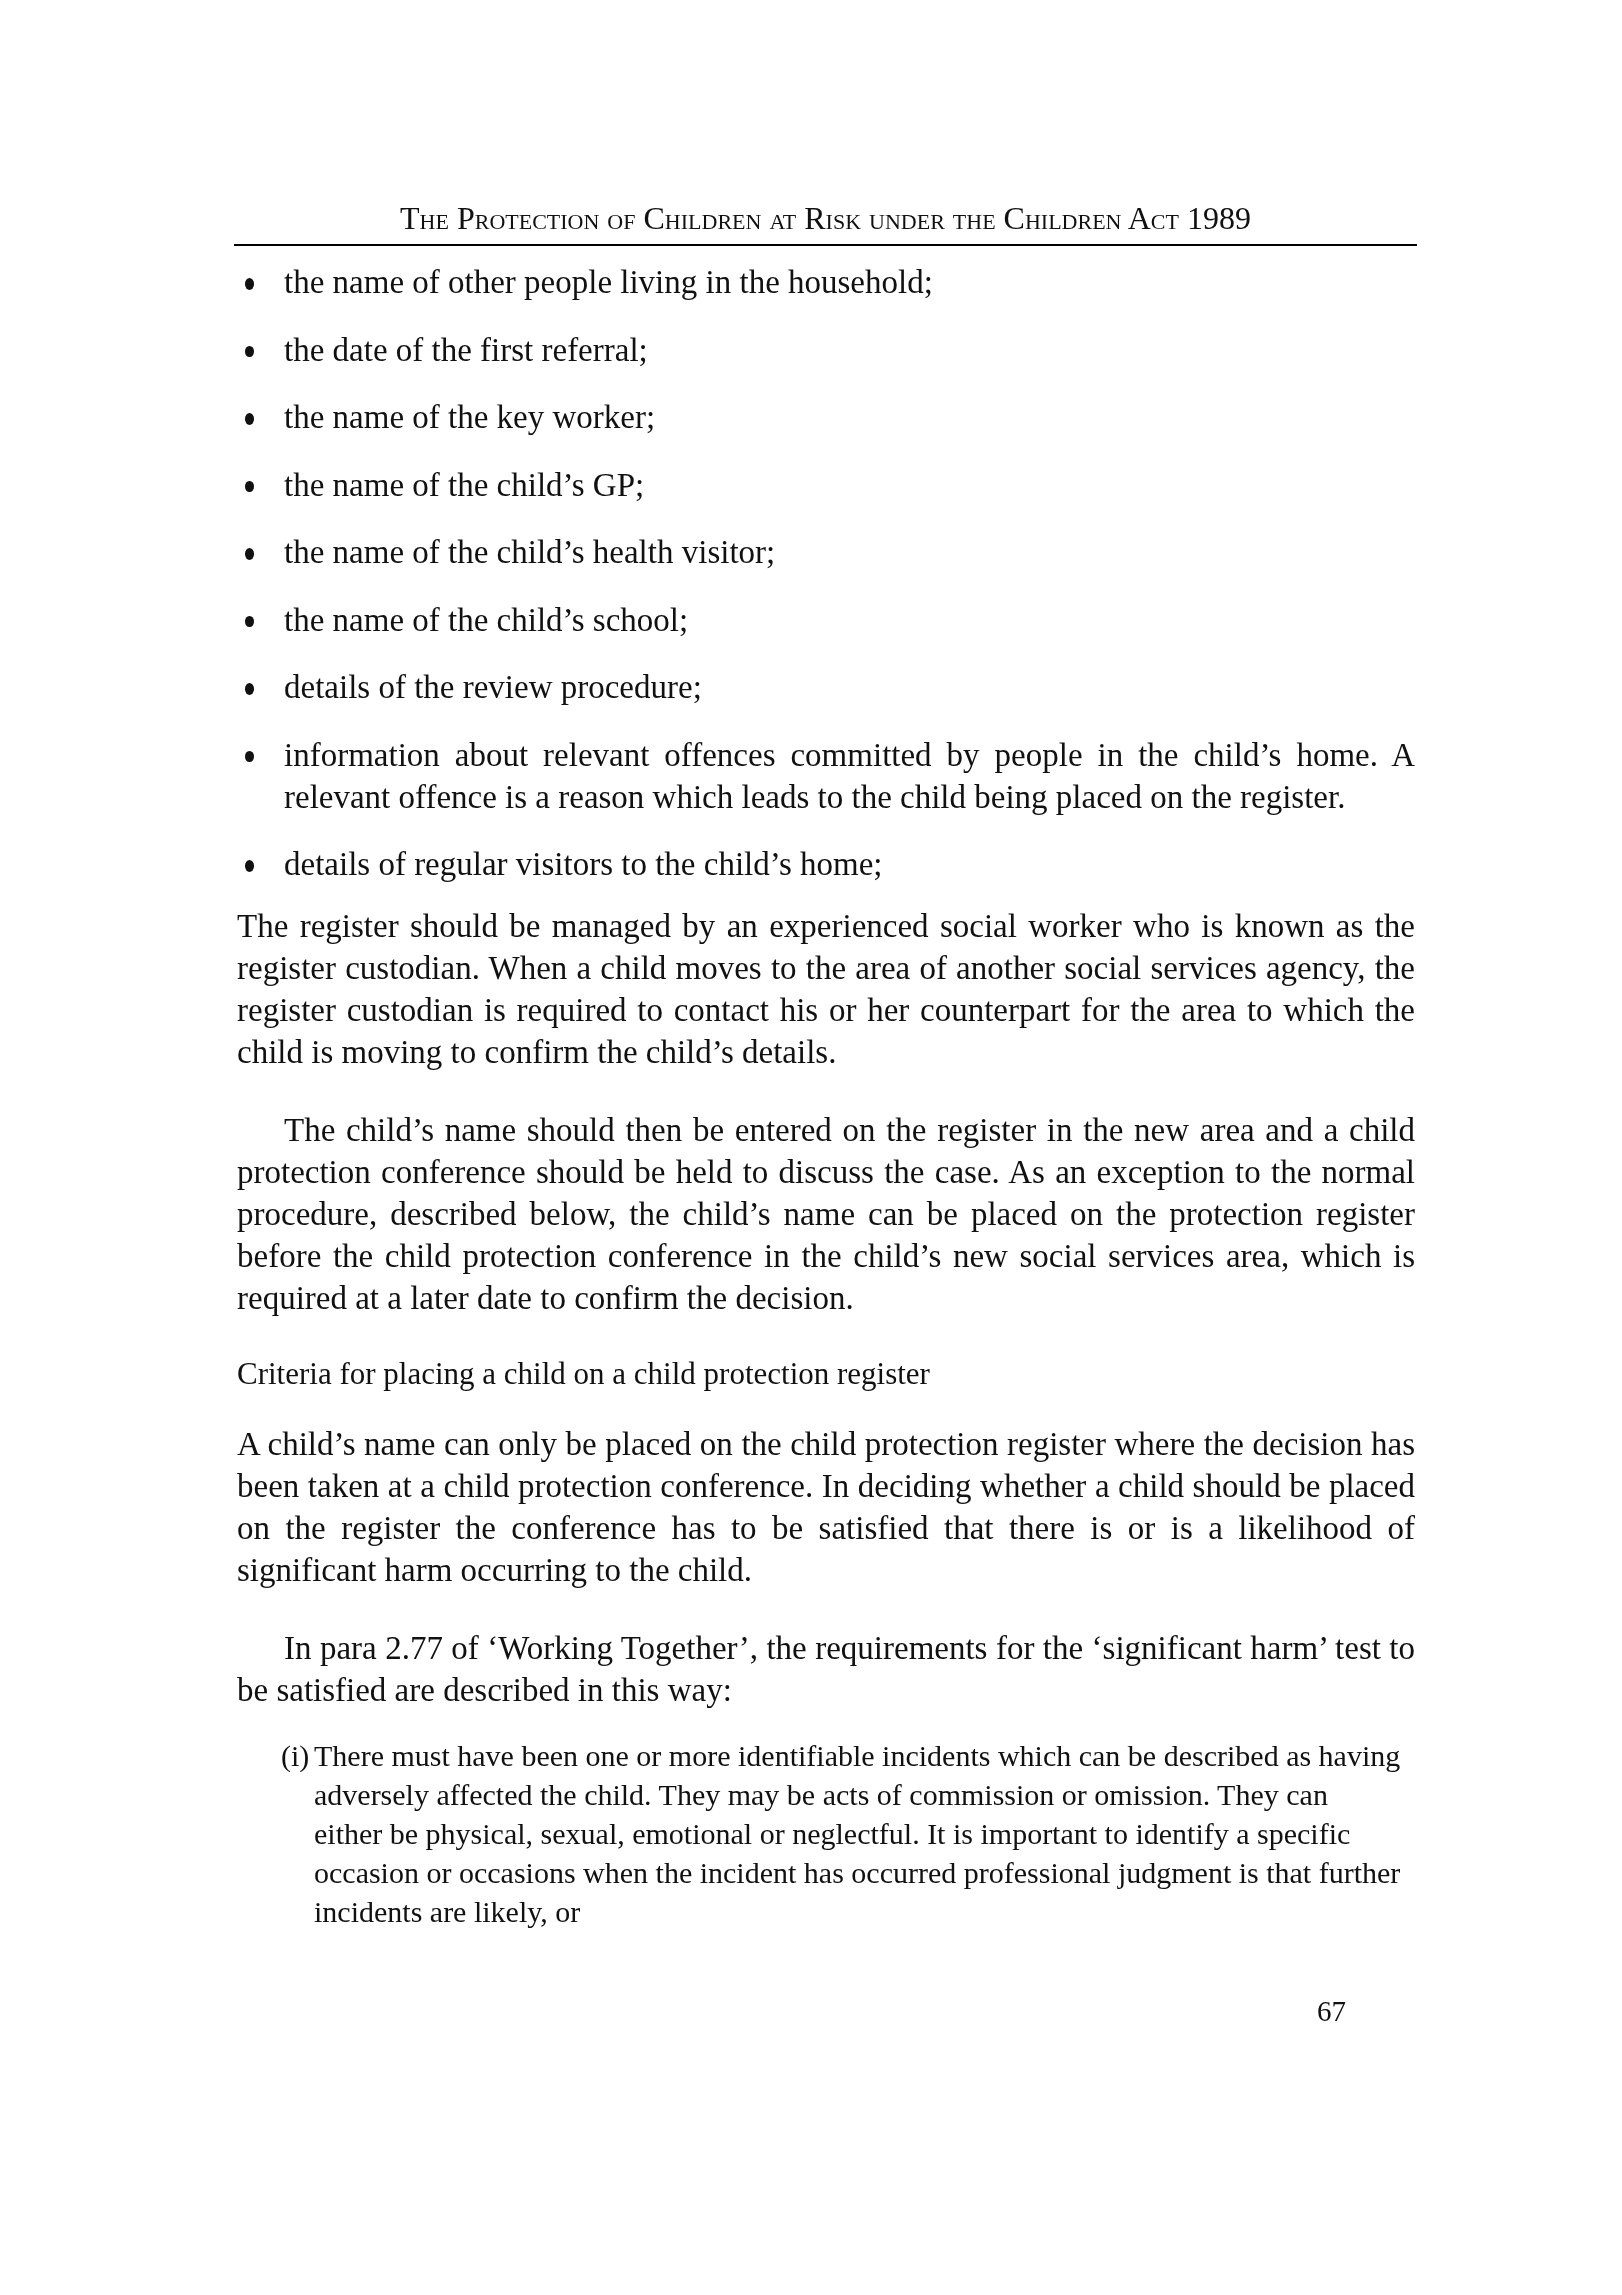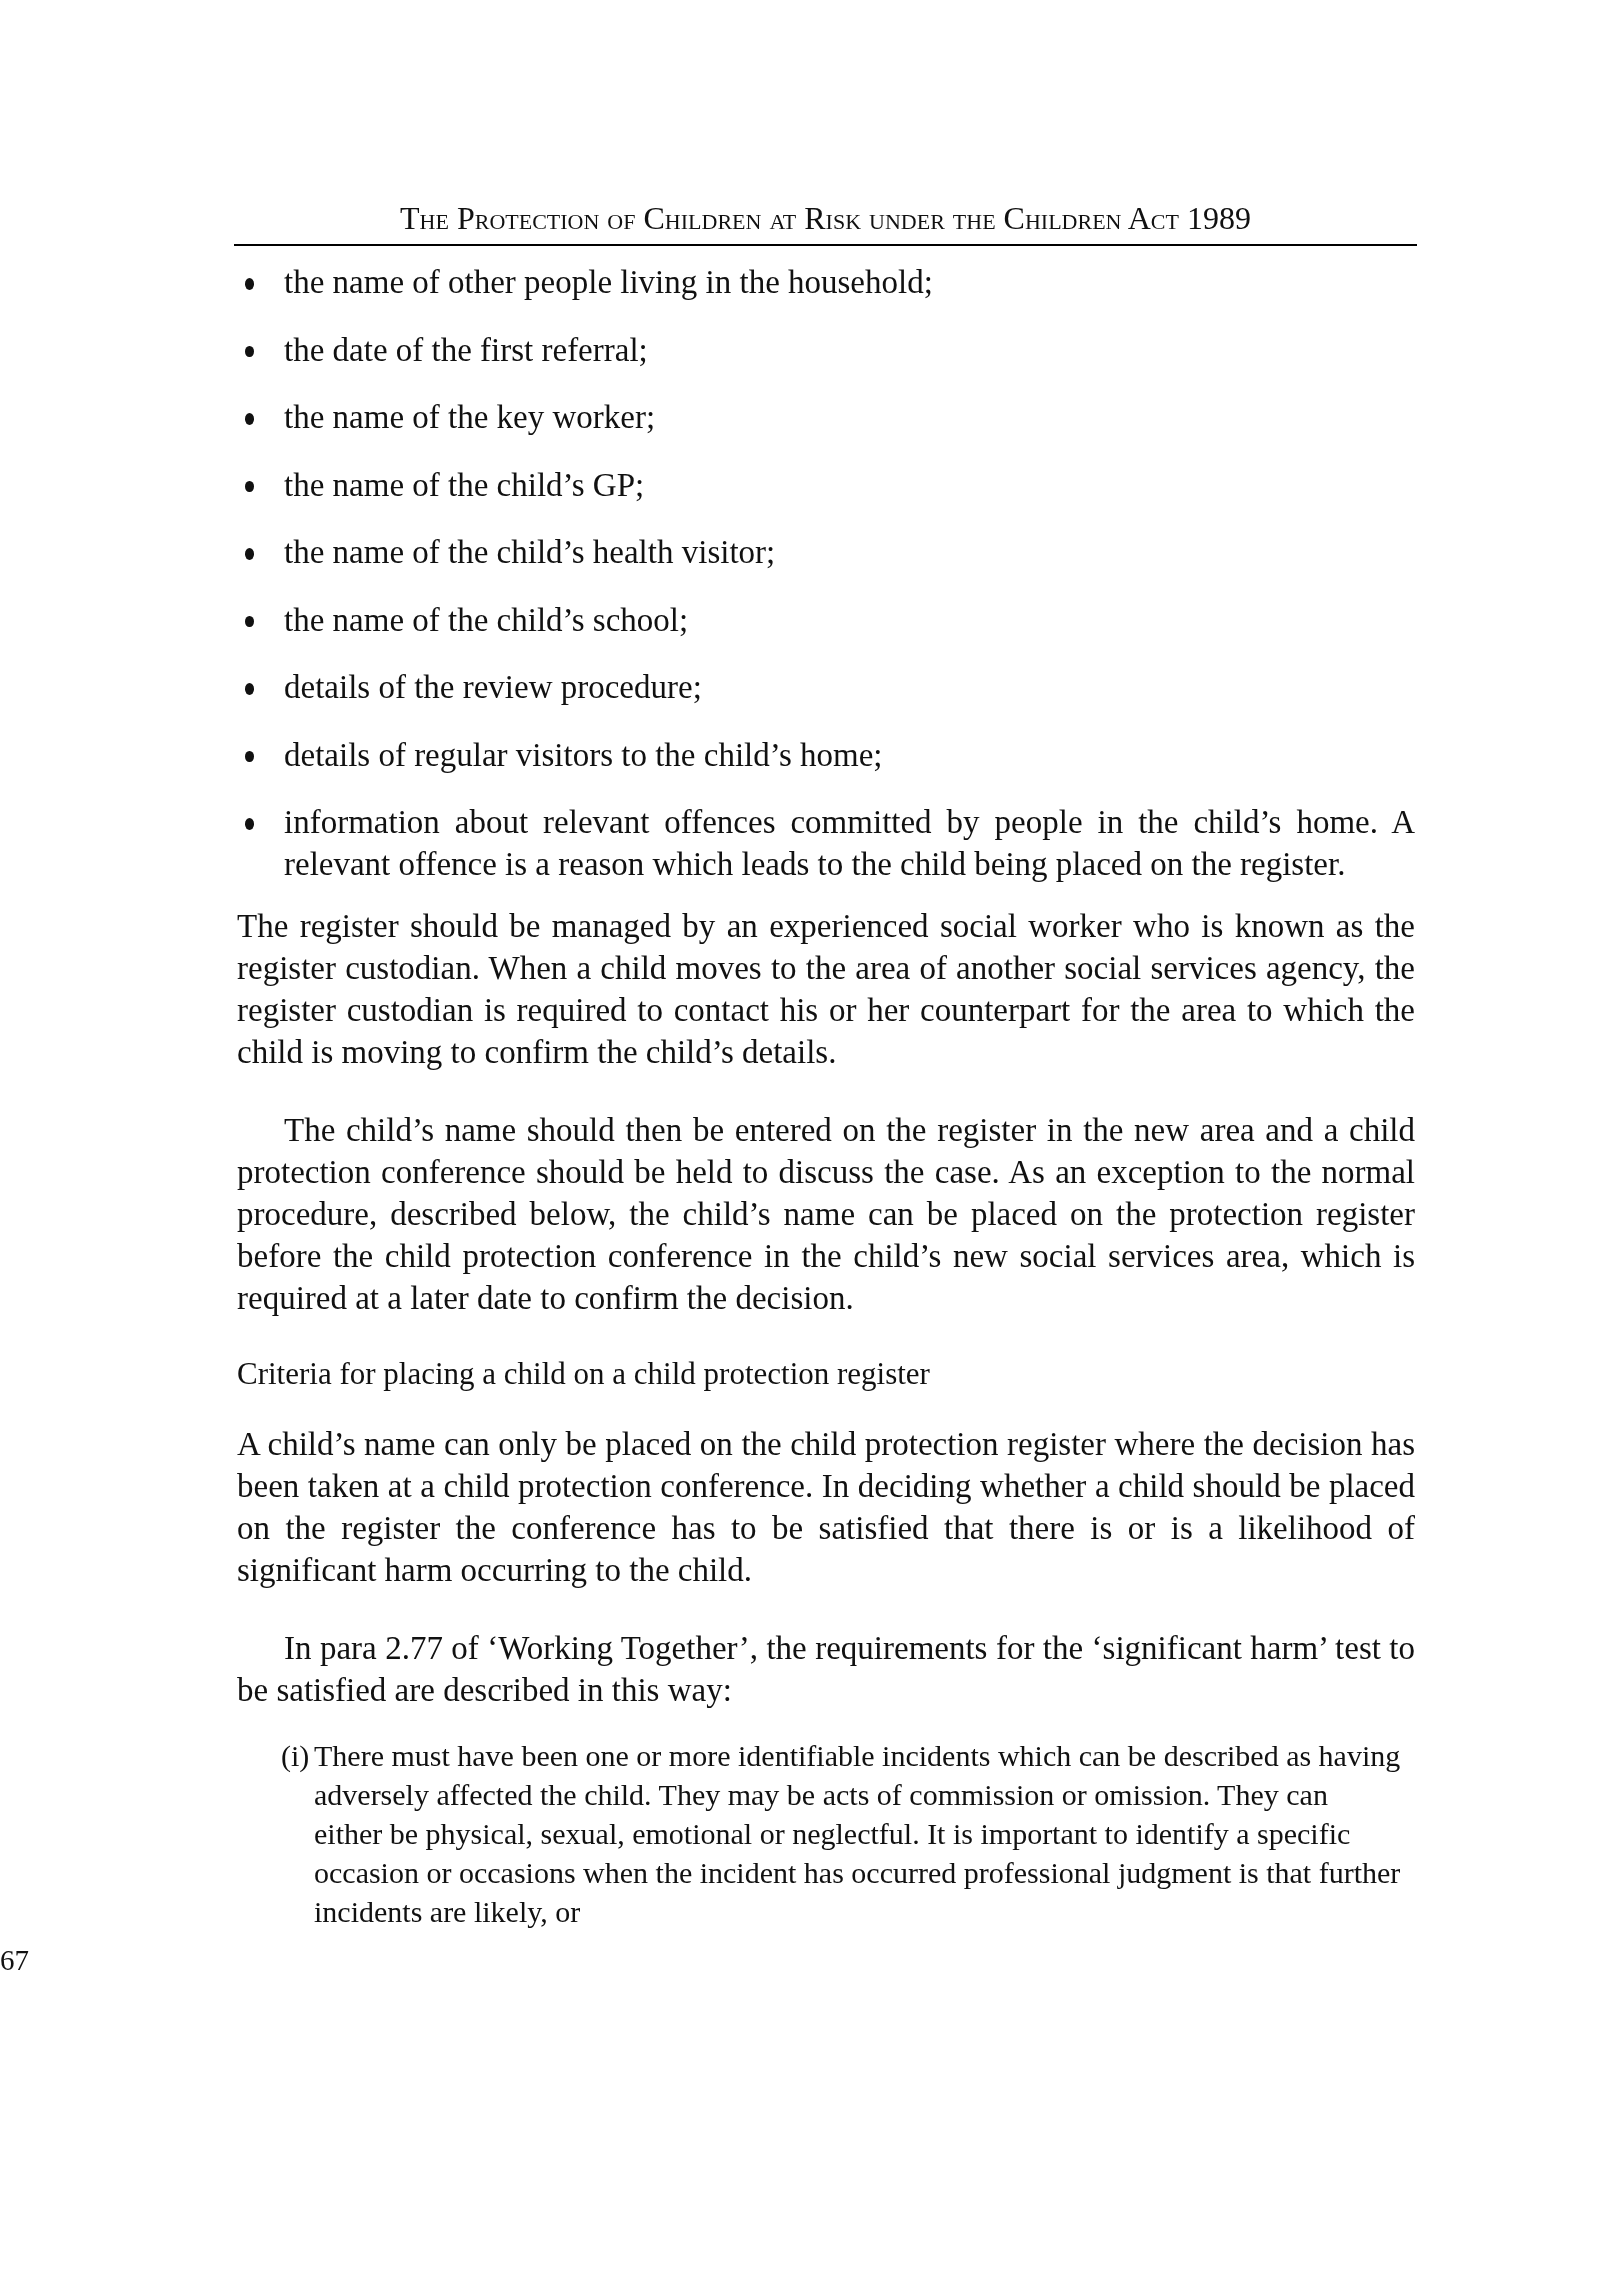--- a/index.html
+++ b/index.html
@@ -39,42 +39,42 @@
       font-family: "Liberation Serif", serif; font-weight: normal;
       font-size: 31px; line-height: 52px; margin: 29px 0 23.6px 0;
     }
     ol.criteria { list-style: none; margin: 25px 0 0 0; padding: 0; }
     ol.criteria li {
       position: relative; padding-left: 77px; font-size: 30px; line-height: 39px;
       text-align: left; padding-right: 13px;
     }
     ol.criteria li .num { position: absolute; left: 44px; top: 0; }
     .page-number {
-      position: absolute; left: 0; width: 1346px; top: 1944px;
-      text-align: left; font-family: "Liberation Serif", serif; font-size: 29px;
+      position: absolute; left: 0; width: 1346px; top: 1995px;
+      text-align: right; font-family: "Liberation Serif", serif; font-size: 29px;
     }
   </style>
 </head>
 <body>
 
 <div class="page">
   <div class="running-head">The Protection of Children at Risk under the Children Act 1989</div>
   <div class="head-rule"></div>
 
   <div class="content">
     <ul class="bullets">
       <li><span class="dot"></span><span>the name of other people living in the household;</span></li>
       <li><span class="dot"></span><span>the date of the first referral;</span></li>
       <li><span class="dot"></span><span>the name of the key worker;</span></li>
       <li><span class="dot"></span><span>the name of the child’s GP;</span></li>
       <li><span class="dot"></span><span>the name of the child’s health visitor;</span></li>
       <li><span class="dot"></span><span>the name of the child’s school;</span></li>
       <li><span class="dot"></span><span>details of the review procedure;</span></li>
+      <li><span class="dot"></span><span>information about relevant offences committed by people in the child’s home. A relevant offence is a reason which leads to the child being placed on the register.</span></li>
       <li><span class="dot"></span><span>details of regular visitors to the child’s home;</span></li>
-      <li><span class="dot"></span><span>information about relevant offences committed by people in the child’s home. A relevant offence is a reason which leads to the child being placed on the register.</span></li>
     </ul>
 
     <p>The register should be managed by an experienced social worker who is known as the register custodian. When a child moves to the area of another social services agency, the register custodian is required to contact his or her counterpart for the area to which the child is moving to confirm the child’s details.</p>
     <p class="indent">The child’s name should then be entered on the register in the new area and a child protection conference should be held to discuss the case. As an exception to the normal procedure, described below, the child’s name can be placed on the protection register before the child protection conference in the child’s new social services area, which is required at a later date to confirm the decision.</p>
 
     <h2>Criteria for placing a child on a child protection register</h2>
 
     <p>A child’s name can only be placed on the child protection register where the decision has been taken at a child protection conference. In deciding whether a child should be placed on the register the conference has to be satisfied that there is or is a likelihood of significant harm occurring to the child.</p>
     <p class="indent">In para 2.77 of ‘Working Together’, the requirements for the ‘significant harm’ test to be satisfied are described in this way:</p>
 

